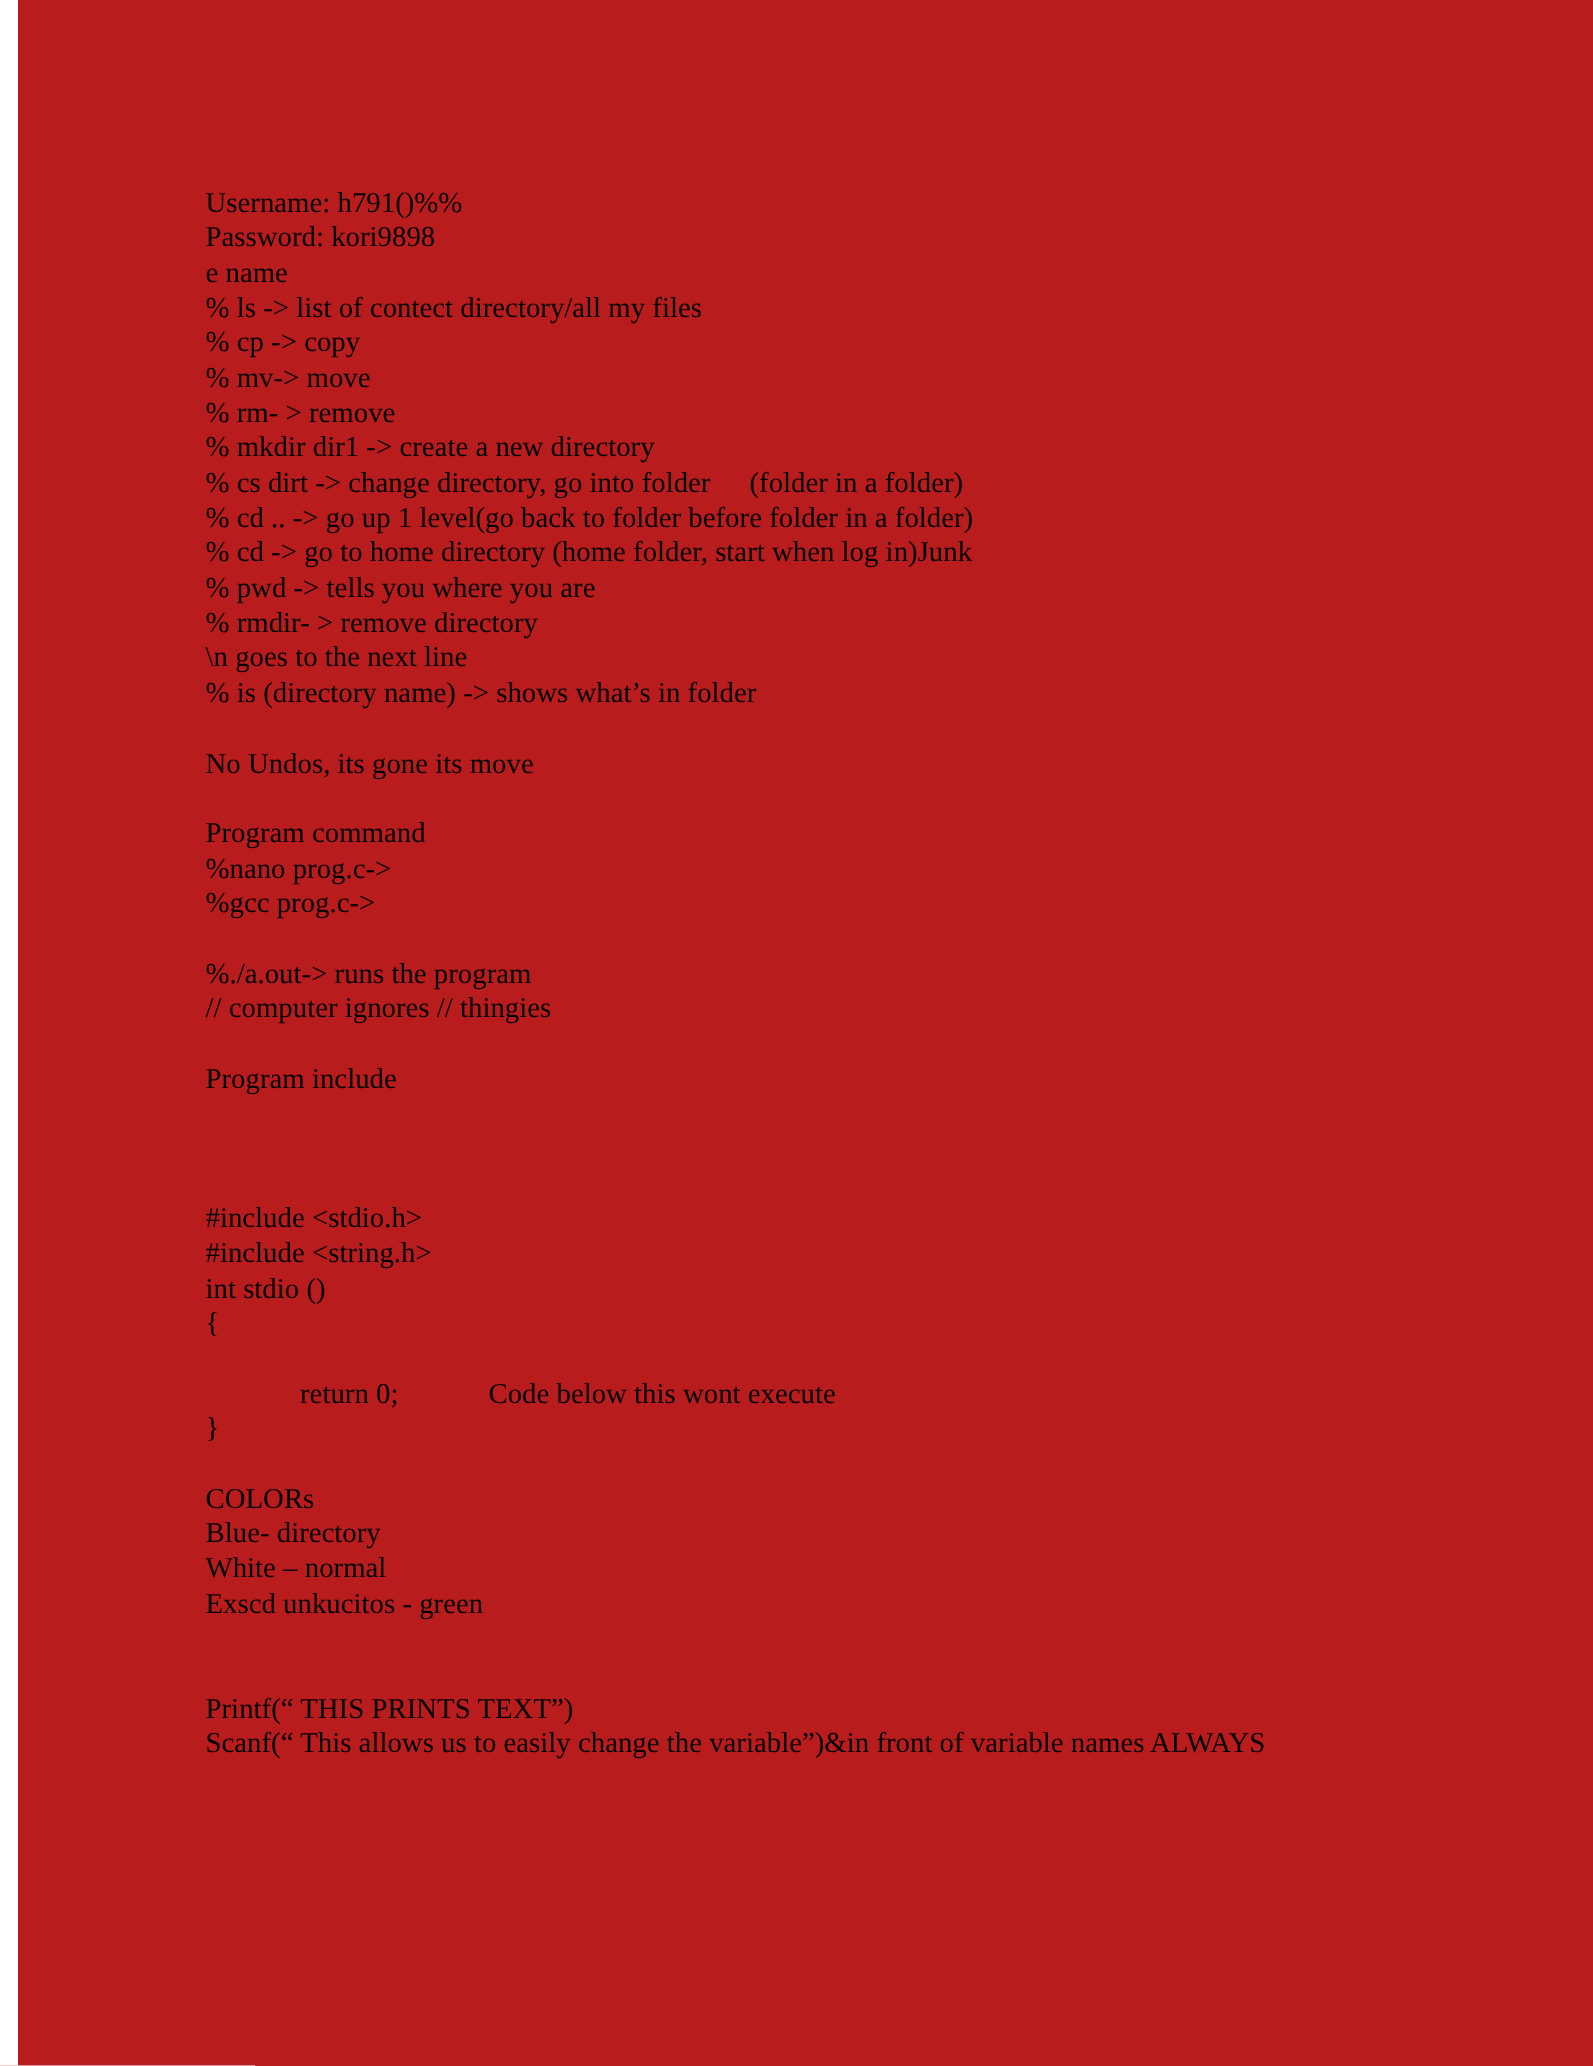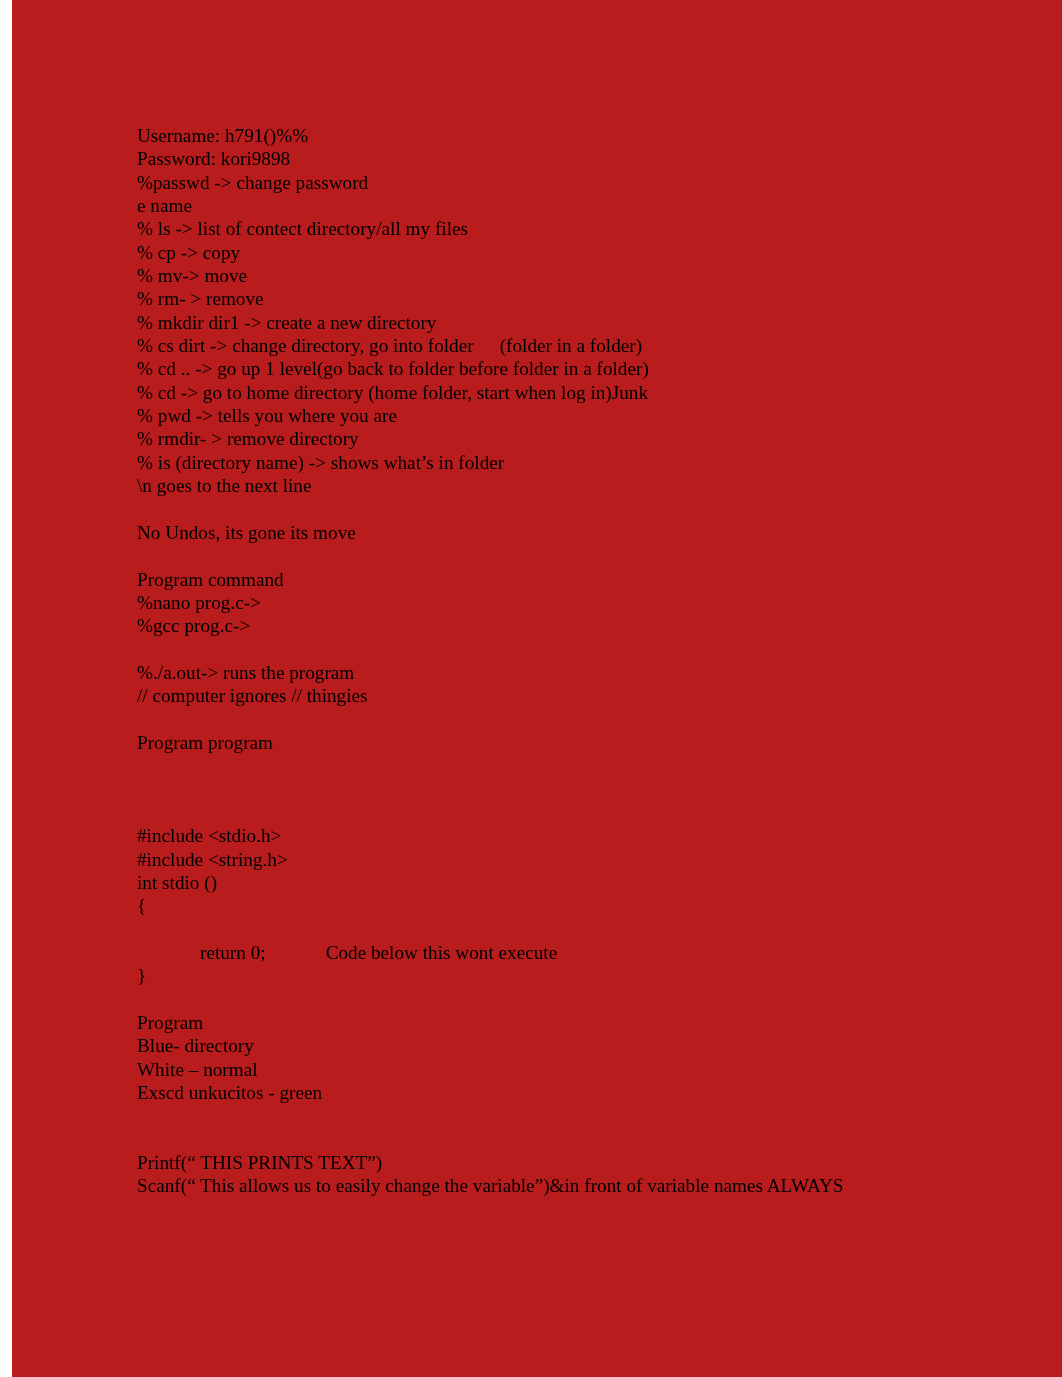--- a/index.html
+++ b/index.html
@@ -57,73 +57,72 @@
 </style>
 </head>
 <body>
 
 <div class="page">
   <div class="doc-body">
 
     <div class="line">Username: h791()%%</div>
     <div class="line">Password: kori9898</div>
 
-    <div class="line">%passwd -&gt; change password</div>
     <div class="line">e name</div>
     <div class="line">% ls -&gt; list of contect directory/all my files</div>
     <div class="line">% cp -&gt; copy</div>
     <div class="line">% mv-&gt; move</div>
     <div class="line">% rm- &gt; remove</div>
     <div class="line">% mkdir dir1 -&gt; create a new directory</div>
 
     <div class="line"><span>% cs dirt -&gt; change directory, go into folder</span><span class="gap-sm"></span><span>(folder in a folder)</span></div>
 
     <div class="line">% cd .. -&gt; go up 1 level(go back to folder before folder in a folder)</div>
     <div class="line">% cd -&gt; go to home directory (home folder, start when log in)Junk</div>
     <div class="line">% pwd -&gt; tells you where you are</div>
     <div class="line">% rmdir- &gt; remove directory</div>
+    <div class="line">\n goes to the next line</div>
     <div class="line">% is (directory name) -&gt; shows what’s in folder</div>
-    <div class="line">\n goes to the next line</div>
 
     <div class="line blank"></div>
 
     <div class="line">No Undos, its gone its move</div>
 
     <div class="line blank"></div>
 
     <div class="line">Program command</div>
     <div class="line">%nano prog.c-&gt;</div>
     <div class="line">%gcc prog.c-&gt;</div>
 
     <div class="line blank"></div>
 
     <div class="line">%./a.out-&gt; runs the program</div>
     <div class="line">// computer ignores // thingies</div>
 
     <div class="line blank"></div>
 
-    <div class="line">Program program</div>
+    <div class="line">Program include</div>
 
     <div class="line blank"></div>
     <div class="line blank"></div>
     <div class="line blank"></div>
 
     <div class="line">#include &lt;stdio.h&gt;</div>
     <div class="line">#include &lt;string.h&gt;</div>
     <div class="line">int stdio ()</div>
     <div class="line">{</div>
 
     <div class="line blank"></div>
 
     <div class="line"><span class="indent"></span><span>return 0;</span><span class="gap-md"></span><span>Code below this wont execute</span></div>
     <div class="line">}</div>
 
     <div class="line blank"></div>
 
-    <div class="line">Program</div>
+    <div class="line">COLORs</div>
     <div class="line">Blue- directory</div>
     <div class="line">White – normal</div>
     <div class="line">Exscd unkucitos - green</div>
 
     <div class="line blank"></div>
     <div class="line blank"></div>
 
     <div class="line">Printf(“ THIS PRINTS TEXT”)</div>
     <div class="line">Scanf(“ This allows us to easily change the variable”)&amp;in front of variable names ALWAYS</div>
 

